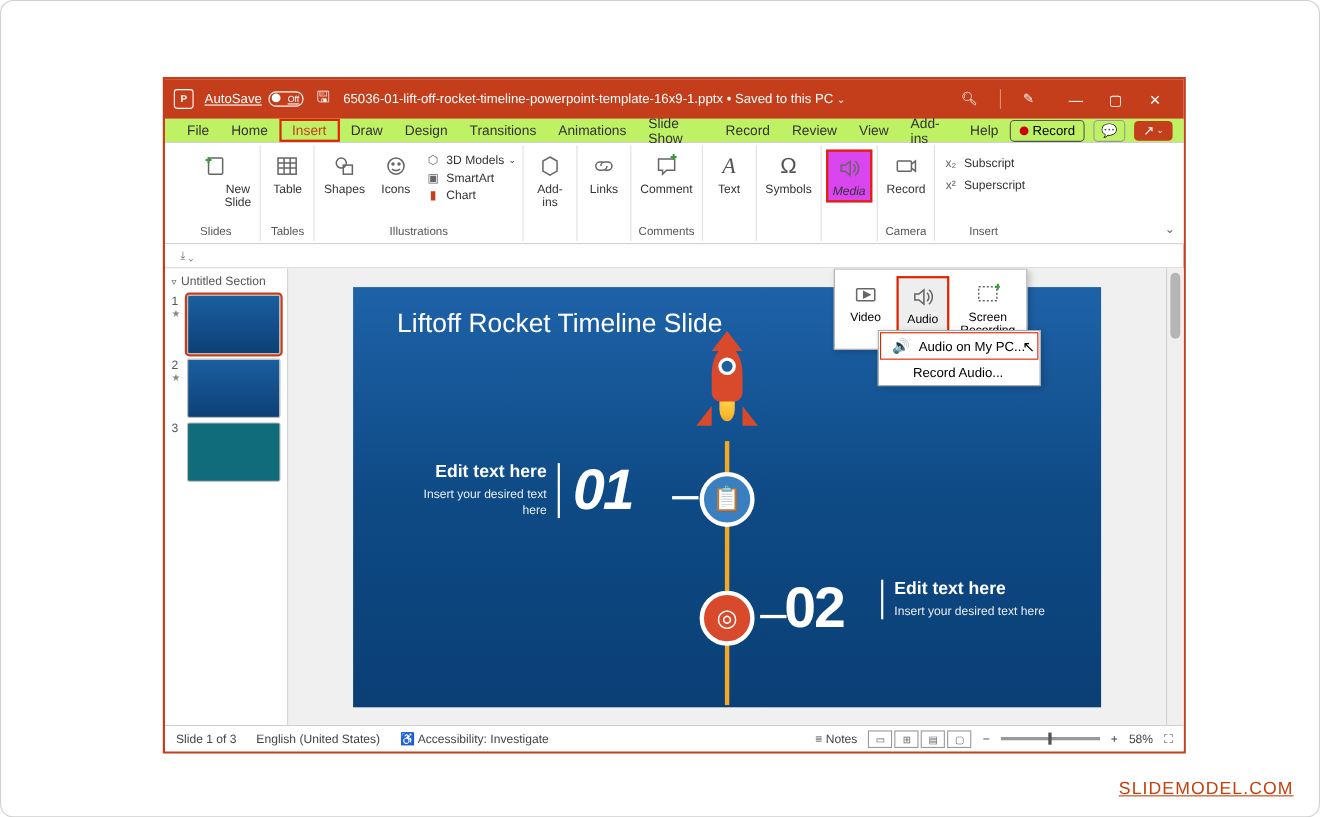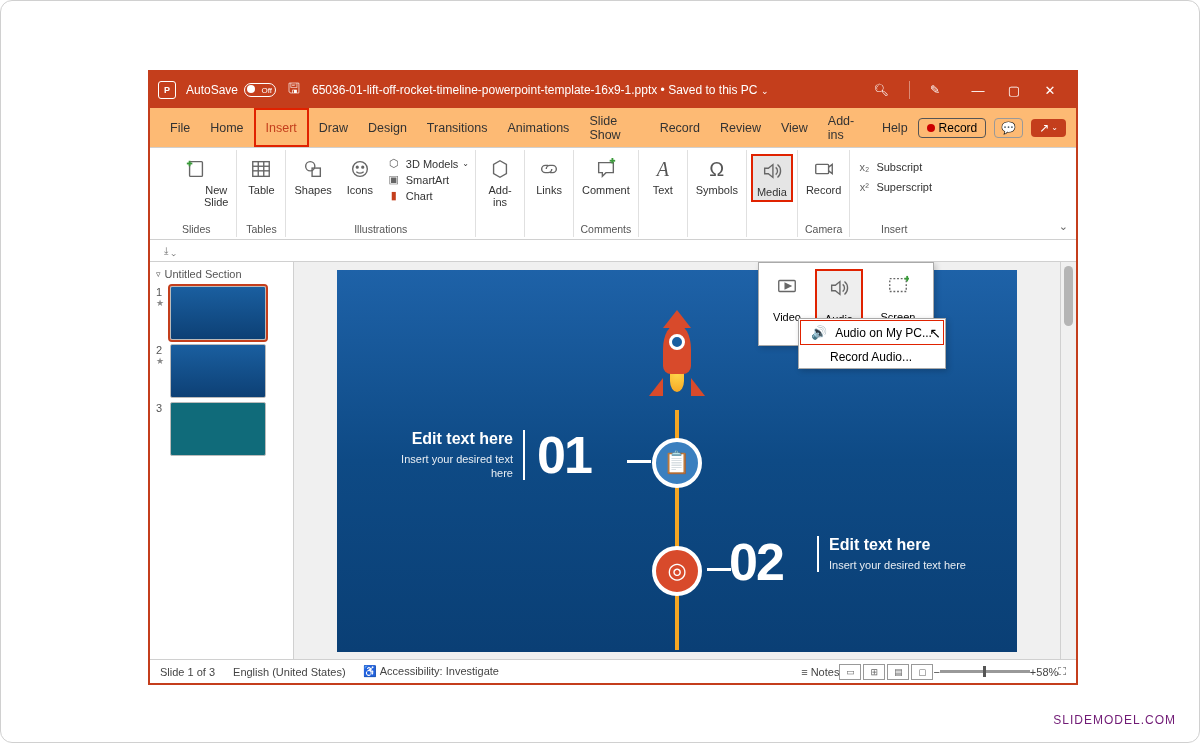--- a/index.html
+++ b/index.html
@@ -1,51 +1,51 @@
 <!DOCTYPE html>
 <html><head>
 <meta charset="utf-8">
 <style>
 * { box-sizing: border-box; margin: 0; padding: 0; font-family: "Segoe UI", sans-serif; }
 body { background: #fff; width: 1200px; height: 743px; position: relative; }
 .outer-border { position: absolute; top: 0; left: 0; right: 0; bottom: 0; border: 1px solid #d0d0d0; border-radius: 12px; }
 .app-window { position: absolute; top: 70px; left: 148px; width: 930px; height: 615px; border: 2px solid #c43e1c; background: #fff; display: flex; flex-direction: column; font-size: 12px; }
 .titlebar { height: 36px; background: #c43e1c; color: #fff; display: flex; align-items: center; padding: 0 8px; }
 .titlebar .ppt-icon { width: 18px; height: 18px; border: 1.5px solid #fff; border-radius: 3px; margin-right: 10px; display:flex; align-items:center; justify-content:center; font-size:9px; font-weight:bold;}
-.autosave { display: flex; align-items: flex-end; gap: 6px; font-size: 12px; }
+.autosave { display: flex; align-items: flex-end; gap: 6px; font-size: 12px; text-decoration: underline; }
 .autosave .toggle { width: 32px; height: 14px; border: 1.5px solid #fff; border-radius: 8px; position: relative; font-size:8px; display:flex; align-items:center; justify-content:flex-end; padding-right:3px;}
 .autosave .toggle::before { content:""; width:8px; height:8px; background:#fff; border-radius:50%; position:absolute; left:2px; top:1px;}
 .save-icon { margin: 0 12px; font-size: 14px; }
 .title-text { font-size: 12px; }
 .title-right { margin-left: auto; display: flex; align-items: center; gap: 20px; }
 .title-right .sep { width:1px; height:18px; background: rgba(255,255,255,0.4);}
 .win-btns { display:flex; gap: 0; }
 .win-btns span { width: 36px; text-align:center; font-size: 13px; }
-.ribbon-tabs { height: 40px; background: #fdba74; border-bottom: 1px solid #d0d0d0; display: flex; align-items: center; padding: 0 10px; gap: 0; }
+.ribbon-tabs { height: 22px; background: #bef264; border-bottom: 1px solid #d0d0d0; display: flex; align-items: center; padding: 0 10px; gap: 0; }
 .ribbon-tabs .tab { padding: 0 10px; height: 100%; display:flex; align-items:center; color: #333; cursor: pointer; font-size: 12.5px; }
 .ribbon-tabs .tab.active { border: 2px solid #e02200; border-bottom: 2px solid #e02200; color:#c43e1c; position:relative; }
 .ribbon-tabs .right-tabs { margin-left: auto; display: flex; align-items: center; gap: 8px; }
 .record-btn { border: 1px solid #555; border-radius: 4px; padding: 2px 8px; display:flex; align-items:center; gap:4px; font-size:12px;}
 .record-btn::before { content:""; width:8px; height:8px; background:#c00; border-radius:50%; }
 .comment-btn { border: 1px solid #999; border-radius: 4px; padding: 2px 6px; font-size:12px;}
 .share-btn { background:#c43e1c; color:#fff; border-radius:4px; padding: 2px 8px; font-size:12px; display:flex; align-items:center; gap:2px;}
 .ribbon-content { height: 92px; background: #fff; border-bottom: 1px solid #d0d0d0; display: flex; padding: 2px 6px; position: relative; }
 .ribbon-group { display: flex; flex-direction: column; align-items: center; padding: 0 4px; border-right: 1px solid #e0e0e0; }
 .ribbon-group:last-of-type { border-right:none; }
 .ribbon-group .icons-row { display: flex; gap: 4px; flex:1; align-items:flex-start; padding-top:4px;}
 .ribbon-group .group-label { font-size: 10.5px; color: #555; padding: 2px 0; }
 .rb-btn { display: flex; flex-direction: column; align-items: center; justify-content: flex-start; gap: 2px; padding: 2px 4px; min-width: 40px; font-size: 11px; color: #333; cursor:pointer; }
 .rb-btn .ico { width: 28px; height: 26px; display:flex; align-items:center; justify-content:center; font-size: 18px; color:#555; border:1px solid transparent;}
 .rb-btn .lbl { text-align:center; line-height:1.1; }
 .rb-small { display:flex; align-items:center; gap:4px; font-size:11px; color:#333; padding:1px 2px; cursor:pointer;}
 .rb-small .sico { width:16px; text-align:center; color:#666; }
 .media-highlight { border: 2px solid #e02200 !important; }
 .collapse-bar { height: 22px; border-bottom: 1px solid #d0d0d0; display:flex; align-items:center; padding-left: 14px; color:#666; font-size: 10px;}
 .workspace { flex:1; display:flex; background:#f0f0f0; position: relative; overflow:hidden;}
-.thumb-panel { width: 144px; background:#fff; border-right:1px solid #d0d0d0; padding: 4px 6px; }
+.thumb-panel { width: 112px; background:#fff; border-right:1px solid #d0d0d0; padding: 4px 6px; }
 .thumb-panel .section-label { font-size: 11px; color:#555; padding: 2px 0; display:flex; align-items:center; gap:4px;}
 .thumb-panel .section-label::before { content:"▿"; font-size:9px;}
 .thumb-row { display:flex; gap:4px; margin: 4px 0; align-items:flex-start;}
 .thumb-row .num { font-size:11px; color:#555; width:10px;}
 .thumb-row .star { font-size:9px; color:#888;}
 .thumb { width: 96px; height: 54px; border:1px solid #bbb; background: linear-gradient(#1a5fa0,#0d4075); border-radius:2px; position:relative;}
 .thumb.sel { outline: 2px solid #c43e1c; }
 .thumb.teal { background:#106b7a; }
 .slide-area { flex:1; display:flex; align-items:center; justify-content:center; padding: 14px 28px;}
 .slide { width: 680px; height: 382px; background: linear-gradient(#1e62a8 0%, #0e4a85 50%, #0a3f75 100%); position:relative; color:#fff; overflow:hidden;}
@@ -56,47 +56,47 @@
 .rocket .window { width:16px; height:16px; background:#1a5fa0; border:3px solid #fff; border-radius:50%; position:absolute; top:10px; left:50%; transform:translateX(-50%);}
 .rocket .fin-l, .rocket .fin-r { position:absolute; bottom: 18px; width:0; height:0; border-top: 18px solid transparent; border-bottom: 0;}
 .rocket .fin-l { left:-4px; border-right: 14px solid #d84a2b;}
 .rocket .fin-r { right:-4px; border-left: 14px solid #d84a2b;}
 .rocket .flame { width: 14px; height: 22px; background: radial-gradient(circle at 50% 20%, #ffd54a, #f5a623); border-radius: 0 0 50% 50%; margin: -4px auto 0;}
 .timeline-line { position:absolute; top: 140px; left:50%; transform:translateX(-50%); width:4px; height: 240px; background:#f5a623;}
 .node { position:absolute; left:50%; transform:translateX(-50%); width:50px; height:50px; border-radius:50%; border:4px solid #fff; display:flex; align-items:center; justify-content:center; font-size:22px;}
 .node1 { top: 168px; background:#3a7fbf;}
 .node2 { top: 276px; background:#d84a2b;}
 .bignum { position:absolute; font-size: 52px; font-weight: 800; letter-spacing:-2px;}
-.num01 { top: 155px; left: 200px;}
+.num01 { top: 155px; left: 200px; font-style: italic;}
 .num02 { top: 262px; left: 392px;}
 .textblock { position:absolute; }
 .textblock.left { top: 160px; left: 48px; text-align:right; width: 140px; border-right: 2px solid #fff; padding-right: 10px;}
 .textblock.right { top: 266px; left: 480px; text-align:left; width: 150px; border-left: 2px solid #fff; padding-left: 10px;}
 .textblock h3 { font-size: 16px; font-weight:600; margin-bottom: 4px;}
 .textblock p { font-size: 11px; opacity: 0.9; line-height:1.3;}
 .dash { position:absolute; width:24px; height:3px; background:#fff;}
 .dash1 { top: 190px; left: 290px;}
 .dash2 { top: 298px; left: 370px;}
 .vscroll { width: 16px; background:#f0f0f0; border-left:1px solid #d0d0d0; position:relative;}
 .vscroll .thumb-bar { position:absolute; top: 4px; left:3px; width:9px; height:60px; background:#b5b5b5; border-radius:5px;}
 .statusbar { height: 24px; border-top:1px solid #d0d0d0; background:#fff; display:flex; align-items:center; padding: 0 10px; font-size: 11px; color:#444; gap: 18px;}
-.statusbar .right { margin-left:auto; display:flex; align-items:center; }
+.statusbar .right { margin-left:auto; display:flex; align-items:center; gap: 10px;}
 .view-btns { display:flex; gap: 2px;}
 .view-btns span { width:22px; height:16px; border:1px solid #999; display:flex; align-items:center; justify-content:center; font-size:9px; color:#666;}
 .zoom-slider { width: 90px; height:3px; background:#999; position:relative;}
 .zoom-slider::before { content:""; position:absolute; left:48%; top:-4px; width:3px; height:11px; background:#555;}
 .media-dropdown { position:absolute; top: 0px; left: 608px; width: 176px; background:#fff; border:1px solid #aaa; box-shadow: 2px 2px 6px rgba(0,0,0,0.2); z-index: 20; padding: 6px; display:flex; gap: 6px;}
-.media-dropdown .mbtn { display:flex; flex-direction:column; align-items:center; gap:12px; padding: 4px; font-size: 11px; cursor:pointer; flex:1;}
+.media-dropdown .mbtn { display:flex; flex-direction:column; align-items:center; gap:2px; padding: 4px; font-size: 11px; cursor:pointer; flex:1;}
 .media-dropdown .mbtn .mico { font-size: 20px; color:#555; height:26px; display:flex; align-items:center;}
 .media-dropdown .mbtn.audio-hl { border: 2px solid #e02200; }
 .audio-submenu { position:absolute; top: 56px; left: 648px; width: 148px; background:#fff; border:1px solid #aaa; box-shadow: 2px 2px 6px rgba(0,0,0,0.2); z-index: 21; font-size: 12px;}
 .audio-submenu .item { padding: 4px 10px; display:flex; align-items:center; gap: 8px; cursor:pointer;}
 .audio-submenu .item.hl { border: 1.5px solid #e02200; margin:1px;}
 .audio-submenu .cursor { position:absolute; right: 4px; top: 6px; font-size: 14px; color:#000;}
-.watermark { position:absolute; bottom: 16px; right: 24px; font-size: 12px; letter-spacing: 1px; color: #701a75;}
+.watermark { position:absolute; bottom: 16px; right: 24px; font-size: 16px; letter-spacing: 1px; color: #c2410c; text-decoration: underline;}
 svg.ico-svg { width:22px; height:22px; stroke:#666; fill:none; stroke-width:1.5;}
 </style>
 </head>
 <body>
 
 <div class="outer-border"></div>
 
 <div class="app-window">
 
   <div class="titlebar">
@@ -277,21 +277,21 @@
       <div class="icons-row">
         <div class="rb-btn">
           <span class="ico" style="font-size:20px;">Ω</span>
           <span class="lbl">Symbols</span>
         </div>
       </div>
       <div class="group-label">&nbsp;</div>
     </div>
     <div class="ribbon-group">
       <div class="icons-row">
-        <div class="rb-btn media-highlight" style="background:#e5e5e5;">
+        <div class="rb-btn media-highlight" style="background:#d946ef;font-style:italic;">
           <span class="ico">
               <svg class="ico-svg" viewBox="0 0 24 24">
                 <path d="M4 9 H8 L13 5 V19 L8 15 H4 Z"></path>
                 <path d="M16 8 A5 5 0 0 1 16 16"></path>
                 <path d="M18 5 A9 9 0 0 1 18 19"></path>
               </svg>
             </span>
           <span class="lbl">Media</span>
         </div>
       </div>
@@ -351,20 +351,21 @@
       <div class="thumb-row">
         <div>
             <div class="num">3</div>
           </div>
         <div class="thumb teal"></div>
       </div>
     </div>
 
     <div class="slide-area">
       <div class="slide">
+        <h1>Liftoff Rocket Timeline Slide</h1>
         <div class="rocket">
           <div class="body">
               <div class="window"></div>
             </div>
           <div class="fin-l"></div>
             <div class="fin-r"></div>
           <div class="flame"></div>
         </div>
         <div class="timeline-line"></div>
         <div class="node node1">📋</div>

